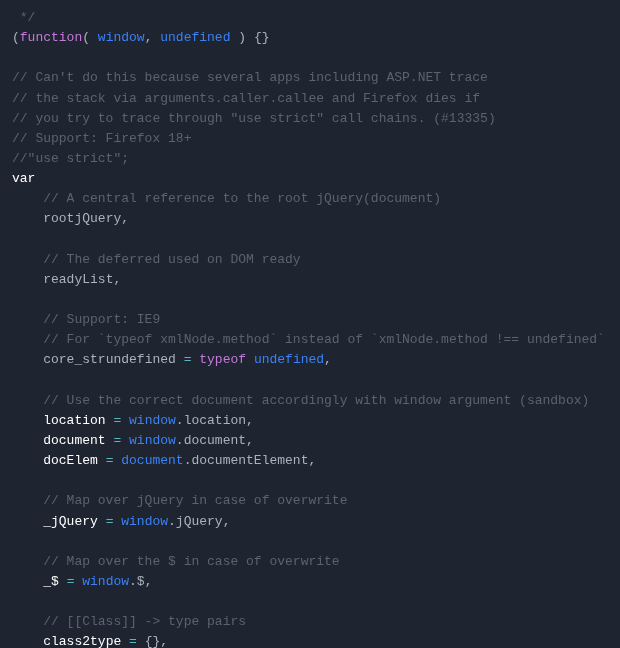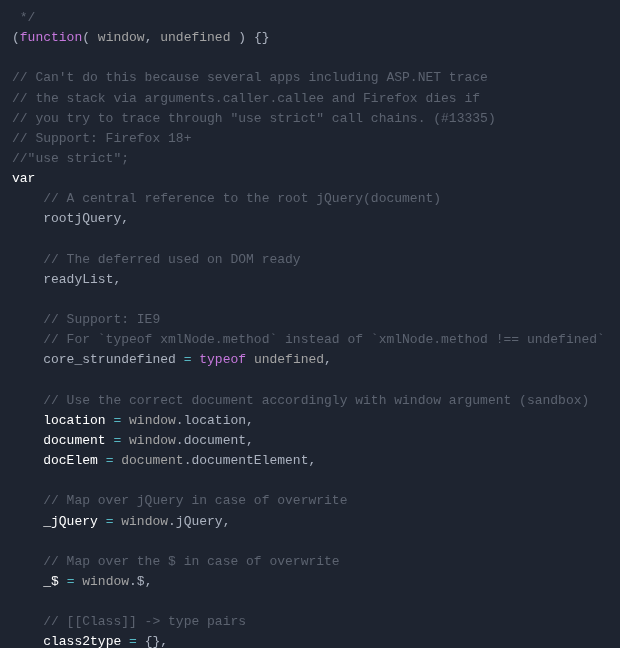--- a/index.html
+++ b/index.html
@@ -18,21 +18,21 @@
       min-height: 648px;
       overflow: hidden;
     }
 
     .code-block {
       padding: 8px 12px;
       white-space: pre;
     }
 
     .kw-purple { color: #c678dd; margin-top: 14px; }
-    .kw-orange { color: #a3a3a3; }
+    .kw-orange { color: #3b82f6; }
     .kw-red    { color: #ffffff; }
     .comment   { color: #5c6370; font-style: normal; }
     .plain     { color: #abb2bf; }
     .bracket   { color: #abb2bf; }
     .op        { color: #56b6c2; }
   </style>
 </head>
 <body>
 
 <div class="code-block" id="code-container"><div><span class="comment"> */</span></div><div><span class="plain">(</span><span class="kw-purple">function</span><span class="plain">( </span><span class="kw-orange">window</span><span class="plain">, </span><span class="kw-orange">undefined</span><span class="plain"> ) </span><span class="bracket">{</span><span class="bracket">}</span></div><div>&nbsp;</div><div><span class="comment">// Can't do this because several apps including ASP.NET trace</span></div><div><span class="comment">// the stack via arguments.caller.callee and Firefox dies if</span></div><div><span class="comment">// you try to trace through "use strict" call chains. (#13335)</span></div><div><span class="comment">// Support: Firefox 18+</span></div><div><span class="comment">//"use strict";</span></div><div><span class="kw-red">var</span></div><div><span class="comment">    // A central reference to the root jQuery(document)</span></div><div><span class="plain">    </span><span class="plain">rootjQuery</span><span class="plain">,</span></div><div>&nbsp;</div><div><span class="comment">    // The deferred used on DOM ready</span></div><div><span class="plain">    </span><span class="plain">readyList</span><span class="plain">,</span></div><div>&nbsp;</div><div><span class="comment">    // Support: IE9</span></div><div><span class="comment">    // For `typeof xmlNode.method` </span><span class="comment">instead of</span><span class="comment"> `xmlNode.method !== undefined`</span></div><div><span class="plain">    </span><span class="plain">core_strundefined</span><span class="op"> = </span><span class="kw-purple">typeof</span><span class="plain"> </span><span class="kw-orange">undefined</span><span class="plain">,</span></div><div>&nbsp;</div><div><span class="comment">    // Use the correct document accordingly with window argument (sandbox)</span></div><div><span class="plain">    </span><span class="kw-red">location</span><span class="op"> = </span><span class="kw-orange">window</span><span class="plain">.location,</span></div><div><span class="plain">    </span><span class="kw-red">document</span><span class="op"> = </span><span class="kw-orange">window</span><span class="plain">.document,</span></div><div><span class="plain">    </span><span class="kw-red">docElem</span><span class="op"> = </span><span class="kw-orange">document</span><span class="plain">.documentElement,</span></div><div>&nbsp;</div><div><span class="comment">    // Map over jQuery in case of overwrite</span></div><div><span class="plain">    </span><span class="kw-red">_jQuery</span><span class="op"> = </span><span class="kw-orange">window</span><span class="plain">.jQuery,</span></div><div>&nbsp;</div><div><span class="comment">    // Map over the $ in case of overwrite</span></div><div><span class="plain">    </span><span class="kw-red">_$</span><span class="op"> = </span><span class="kw-orange">window</span><span class="plain">.$,</span></div><div>&nbsp;</div><div><span class="comment">    // [[Class]] -&gt; type pairs</span></div><div><span class="plain">    </span><span class="kw-red">class2type</span><span class="op"> = </span><span class="plain">{}</span><span class="plain">,</span></div></div>

